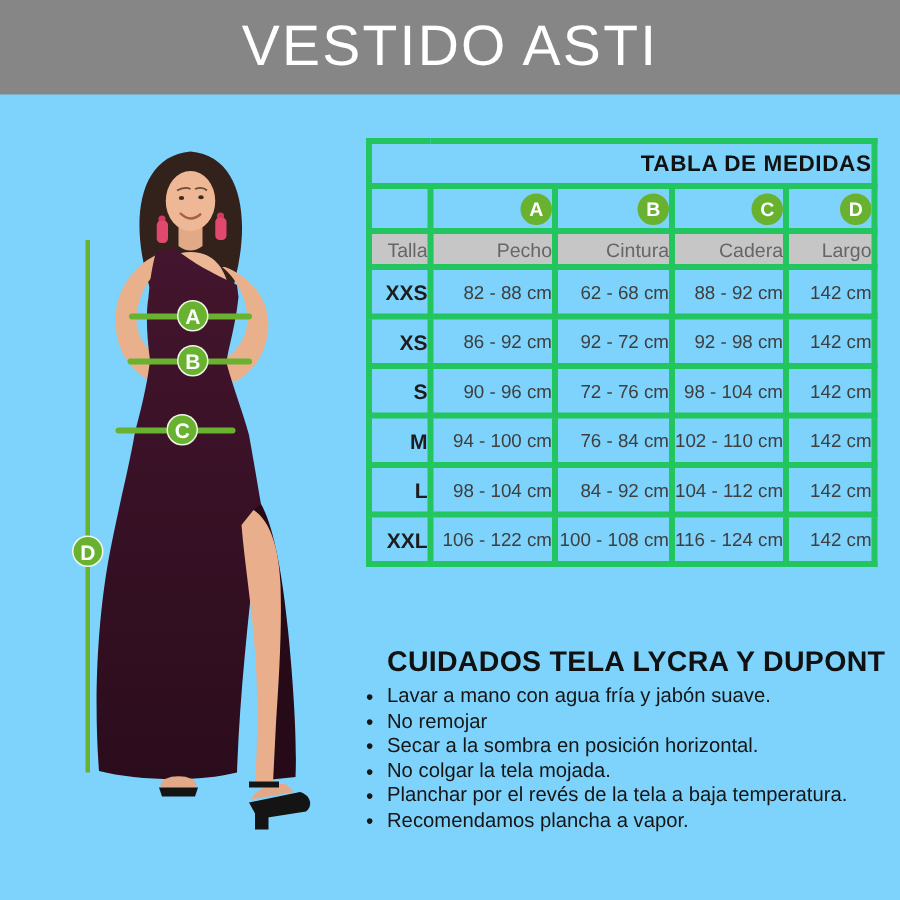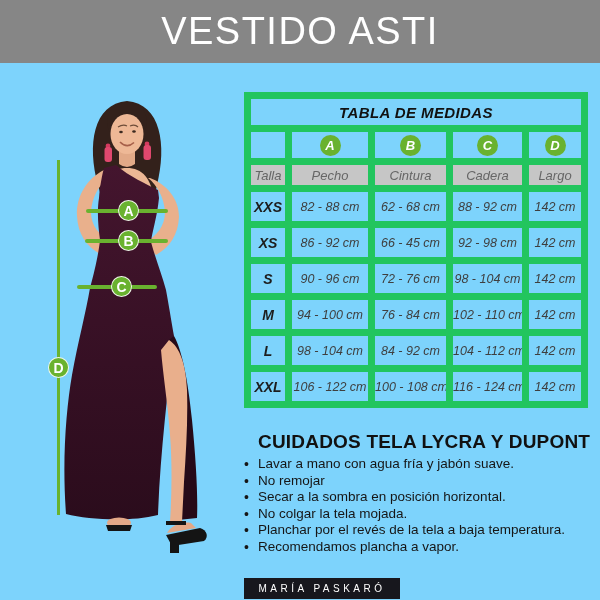--- a/index.html
+++ b/index.html
@@ -23,22 +23,22 @@
            border:1px solid rgba(255,255,255,.9);box-sizing:border-box;color:#fff;font-weight:bold;
            font-size:14px;display:flex;align-items:center;justify-content:center;line-height:1;}
   .mcircle.ma{left:118px;top:110px;}
   .mcircle.mb{left:118px;top:140px;}
   .mcircle.mc{left:111px;top:186px;}
   .mcircle.md{left:48px;top:267px;}
 
   
   table.sizes{position:absolute;left:244px;top:92px;width:337px;border-collapse:collapse;
               table-layout:fixed;border:2px solid #3d3d3d;}
-  table.sizes td,table.sizes th{border:7px solid #22c55e;text-align:center;vertical-align:middle;
-              padding:0;white-space:nowrap;overflow:hidden;font-style:italic;}
+  table.sizes td,table.sizes th{border:4px solid #22c55e;text-align:right;vertical-align:middle;
+              padding:0;white-space:nowrap;overflow:hidden;}
   td.ttitle{height:26px;font-weight:bold;font-size:15px;color:#111;letter-spacing:.4px;}
   tr.crow td{height:26px;}
   .tcircle{display:inline-flex;width:21px;height:21px;border-radius:50%;background:var(--accent,#6ab32e);
            color:#fff;font-weight:bold;font-size:13px;align-items:center;justify-content:center;line-height:1;}
   tr.hrow th{height:20px;background:var(--table-header-bg,#c6c6c6);color:#666;font-weight:400;font-size:13px;}
   tr.drow td{height:29px;font-size:12.5px;color:#3f3f3f;}
   tr.drow td.size{font-weight:bold;font-size:14px;color:#1d1d1d;}
 
   
   .care{position:absolute;left:244px;top:431px;width:350px;}
@@ -156,21 +156,21 @@
     <tr class="drow">
       <td class="size">XXS</td>
       <td>82 - 88 cm</td>
       <td>62 - 68 cm</td>
       <td>88 - 92 cm</td>
       <td>142 cm</td>
     </tr>
     <tr class="drow">
       <td class="size">XS</td>
       <td>86 - 92 cm</td>
-      <td>66 - 45 cm</td>
+      <td>92 - 72 cm</td>
       <td>92 - 98 cm</td>
       <td>142 cm</td>
     </tr>
     <tr class="drow">
       <td class="size">S</td>
       <td>90 - 96 cm</td>
       <td>72 - 76 cm</td>
       <td>98 - 104 cm</td>
       <td>142 cm</td>
     </tr>
@@ -203,17 +203,14 @@
     <ul>
       <li>Lavar a mano con agua fría y jabón suave.</li>
       <li>No remojar</li>
       <li>Secar a la sombra en posición horizontal.</li>
       <li>No colgar la tela mojada.</li>
       <li>Planchar por el revés de la tela a baja temperatura.</li>
       <li>Recomendamos plancha a vapor.</li>
     </ul>
   </section>
 
-  <footer class="brand">
-    <span>MARÍA PASKARÓ</span>
-  </footer>
 
 </div>
 
 </body></html>

